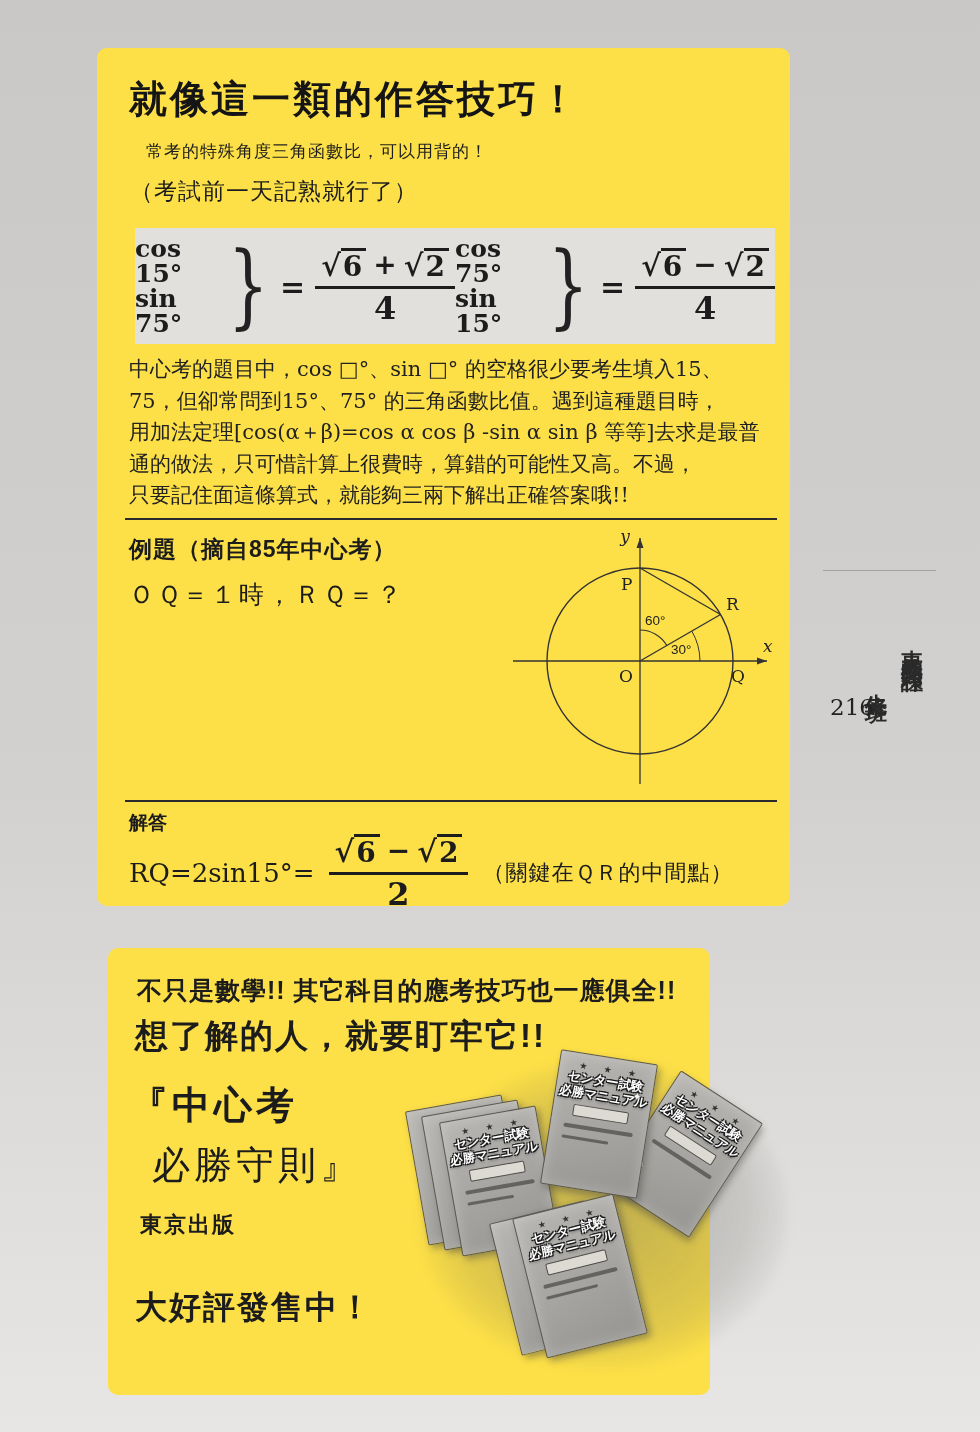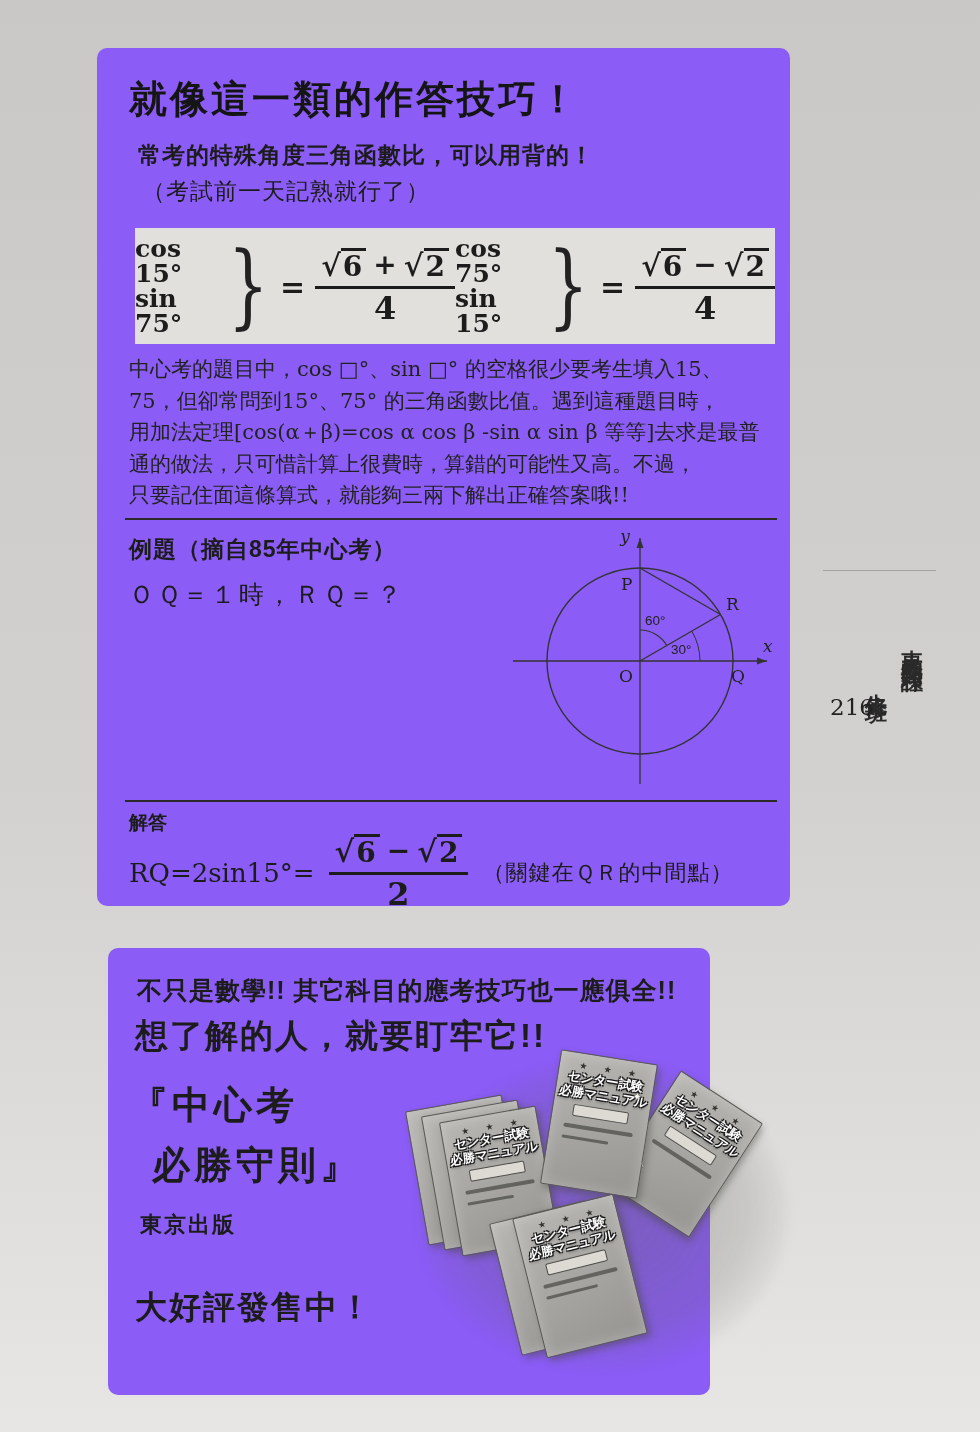--- a/index.html
+++ b/index.html
@@ -4,28 +4,28 @@
 <style>
   html,body{margin:0;padding:0;}
   body{
     width:980px;height:1432px;position:relative;overflow:hidden;
     background:linear-gradient(180deg,#c9c8c6 0%,#d2d1cf 55%,#e7e6e4 100%);
     font-family:"Liberation Sans",sans-serif;color:#1c1c1c;
   }
   .serif{font-family:"DejaVu Serif","Liberation Serif",serif;}
   .gothic{font-family:"Liberation Sans",sans-serif;}
 
-  .card{position:absolute;background:#8b5cf6;border-radius:10px;}
+  .card{position:absolute;background:#fde047;border-radius:10px;}
   #card-main{left:97px;top:48px;width:693px;height:858px;}
   #card-ad{left:108px;top:948px;width:602px;height:447px;}
 
   
   .page-title{position:absolute;left:32px;top:26px;font-size:38px;font-weight:900;letter-spacing:3px;color:#151515;}
-  .intro-line1{position:absolute;left:41px;top:92px;font-size:23px;letter-spacing:1px;font-weight:bold;}
-  .intro-line2{position:absolute;left:45px;top:128px;font-size:23px;letter-spacing:1px;}
+  .intro-line1{position:absolute;left:49px;top:92px;font-size:17px;letter-spacing:1px;}
+  .intro-line2{position:absolute;left:33px;top:128px;font-size:23px;letter-spacing:1px;}
 
   .formula-box{position:absolute;left:38px;top:180px;width:640px;height:116px;background:#e1e0dc;
     display:flex;align-items:center;justify-content:space-evenly;}
   .fgroup{display:flex;align-items:center;}
   .trig{display:flex;flex-direction:column;font-family:"DejaVu Serif",serif;font-weight:bold;font-size:25px;line-height:25px;}
   .brace{font-family:"DejaVu Serif",serif;font-size:92px;line-height:92px;font-weight:400;transform:scaleX(.7);margin:0 0 0 2px;color:#222;}
   .eq{font-family:"DejaVu Serif",serif;font-weight:bold;font-size:30px;margin:0 10px 0 2px;}
   .frac{display:inline-flex;flex-direction:column;align-items:center;font-family:"DejaVu Serif",serif;font-weight:bold;}
   .frac .num{display:flex;align-items:flex-end;gap:7px;padding:0 6px 4px;border-bottom:3px solid #1c1c1c;}
   .frac .den{font-size:32px;line-height:34px;padding-top:2px;}
@@ -57,21 +57,21 @@
   .vtext{position:absolute;writing-mode:vertical-rl;text-orientation:upright;
     font-family:"DejaVu Serif",serif;font-weight:bold;font-size:22px;letter-spacing:4px;color:#2a2a2a;}
   #margin-title{left:898px;top:632px;}
   #margin-subtitle{left:862px;top:676px;}
   .page-number{position:absolute;left:830px;top:694px;font-family:"DejaVu Serif",serif;font-size:23px;color:#222;}
 
   
   .ad-line1{position:absolute;left:29px;top:26px;font-size:25px;font-weight:900;letter-spacing:1px;}
   .ad-line2{position:absolute;left:27px;top:66px;font-size:33px;font-weight:900;letter-spacing:2px;}
   .book-title-top{position:absolute;left:22px;top:132px;font-family:"DejaVu Serif",serif;font-weight:bold;font-size:38px;letter-spacing:4px;}
-  .book-title-bottom{position:absolute;left:44px;top:192px;font-family:"DejaVu Serif",serif;font-weight:bold;font-size:38px;letter-spacing:4px;}
+  .book-title-bottom{position:absolute;left:44px;top:192px;font-family:"DejaVu Serif",serif;font-weight:normal;font-size:38px;letter-spacing:4px;}
   .publisher{position:absolute;left:32px;top:262px;font-size:22px;font-weight:bold;letter-spacing:2px;}
   .sale-line{position:absolute;left:27px;top:338px;font-size:32px;font-weight:900;letter-spacing:2px;}
 
   .collage{position:absolute;left:300px;top:92px;width:395px;height:350px;}
   .collage-shadow{position:absolute;left:10px;top:20px;width:370px;height:310px;border-radius:50%;
     background:radial-gradient(ellipse at center,rgba(95,95,92,.38) 0%,rgba(95,95,92,.18) 55%,rgba(95,95,92,0) 75%);
     filter:blur(5px);}
   .book{position:absolute;width:96px;height:134px;border:1px solid #5a5854;border-radius:2px;
     background:linear-gradient(160deg,#b7b6b2 0%,#a5a4a0 55%,#969591 100%);
     box-shadow:3px 4px 7px rgba(70,70,66,.45), inset 0 0 14px rgba(255,255,255,.25);}

